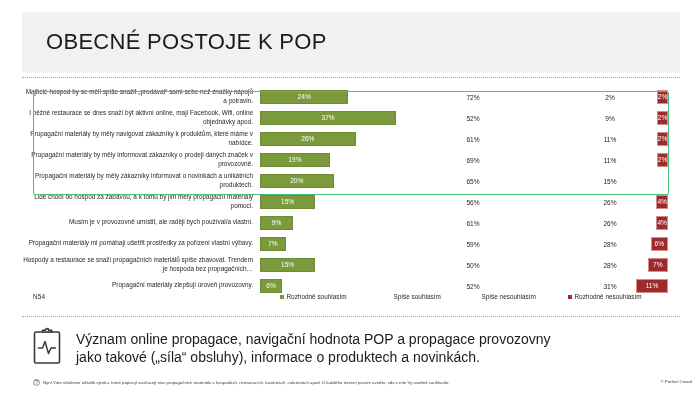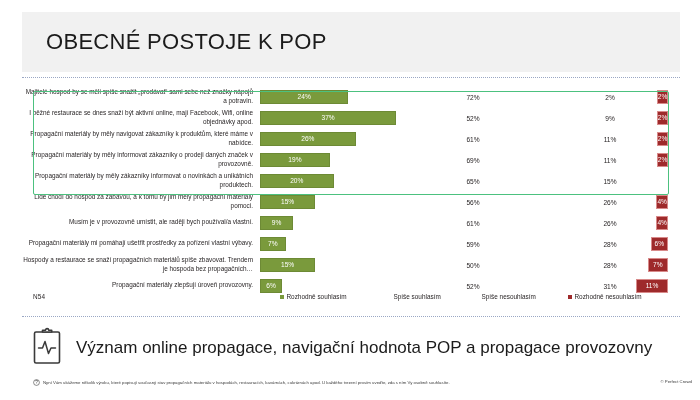--- a/index.html
+++ b/index.html
@@ -169,21 +169,21 @@
     height: 52px;
     display: flex;
     align-items: center;
   }
   .clipboard {
     flex: 0 0 36px;
     margin-left: 10px;
     margin-right: 8px;
   }
   .callout-text {
-    font-size: 17px;
+    font-size: 14px;
     line-height: 18px;
     color: #1b1b1b;
   }
 
   .footnote {
     position: absolute;
     left: 33px;
     top: 379px;
     width: 640px;
     display: flex;
@@ -334,20 +334,21 @@
 <div class="callout">
   <div class="clipboard">
     <svg width="30" height="38" viewBox="0 0 30 38">
       <rect x="2.5" y="5" width="25" height="31" rx="1.5" fill="#ffffff" stroke="#3a3a3a" stroke-width="1.6"></rect>
       <path d="M10.5 5 V3.2 h3.0 a1.6 1.6 0 0 1 3.2 0 h3.0 V5 Z" fill="#ffffff" stroke="#3a3a3a" stroke-width="1.6" stroke-linejoin="round"></path>
       <polyline points="6.5,21 10.5,21 13,14.5 16.5,26.5 19,21 23.5,21" fill="none" stroke="#3a3a3a" stroke-width="1.5" stroke-linejoin="round" stroke-linecap="round"></polyline>
     </svg>
   </div>
   <div class="callout-text">
     <div>Význam online propagace, navigační hodnota POP a propagace provozovny</div>
+    <div>jako takové („síla“ obsluhy), informace o produktech a novinkách.</div>
   </div>
 </div>
 
 <div class="footnote">
   <span class="footnote-q">
     <svg width="7" height="7" viewBox="0 0 12 12">
       <circle cx="6" cy="6" r="5" fill="none" stroke="#3a3a3a" stroke-width="1"></circle>
       <text x="6" y="9" font-size="8" text-anchor="middle" fill="#3a3a3a" font-family="Liberation Sans, sans-serif">?</text>
     </svg>
   </span>

